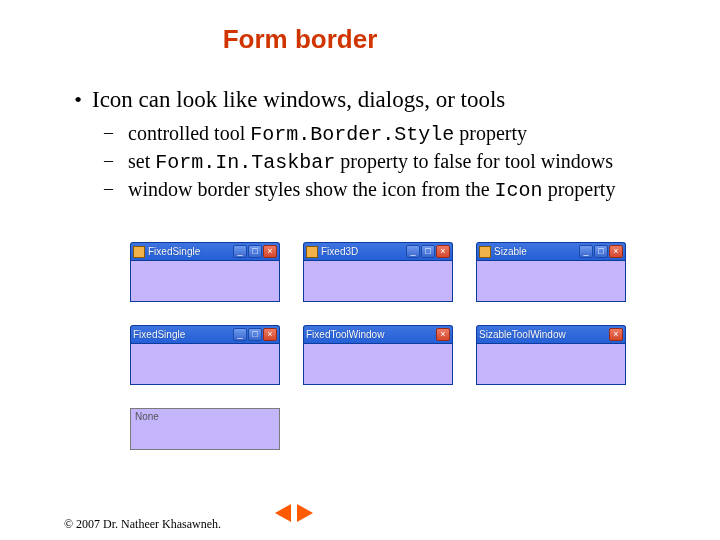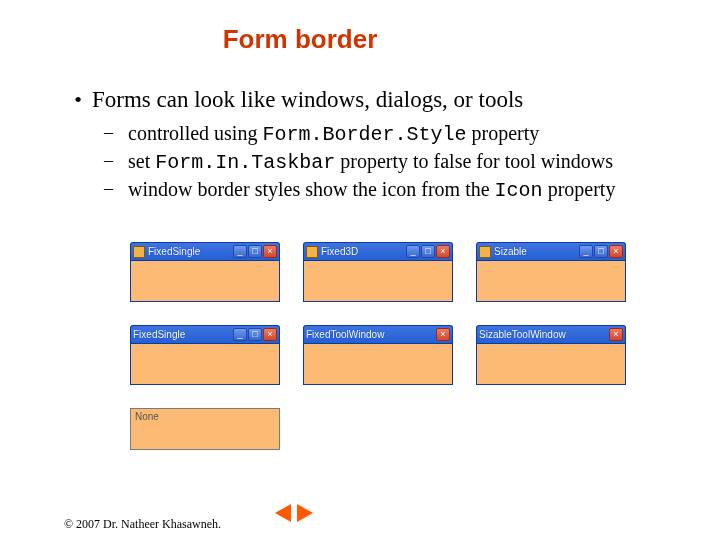--- a/index.html
+++ b/index.html
@@ -125,21 +125,21 @@
     text-align: center;
     box-sizing: border-box;
     font-family: Arial, sans-serif;
   }
   .tb-btn.close {
     background: linear-gradient(#ef7a63, #d2482d);
     border-color: #9a2a14;
   }
   .client {
     height: 42px;
-    background: #fdba74;
+    background: #c4b5fd;
     border: 1px solid #0b3b9c;
     box-sizing: border-box;
   }
   .client.flat {
     border: 1px solid #7a7a7a;
   }
   .none-label {
     font-family: Tahoma, Arial, sans-serif;
     font-size: 10px;
     color: #555;
@@ -182,27 +182,27 @@
 </head>
 <body>
 
 <div class="slide">
 
   <div class="title">Form border</div>
 
   <div class="body">
     <div class="lvl1">
       <span class="bullet">•</span>
-      <span class="text">Forms can look like windows, dialogs, or tools</span>
+      <span class="text">Icon can look like windows, dialogs, or tools</span>
     </div>
 
     <div class="lvl2">
       <span class="bullet">–</span>
       <span class="text">
-        <span>controlled using </span><span class="code">Form.Border.Style</span><span> property</span>
+        <span>controlled tool </span><span class="code">Form.Border.Style</span><span> property</span>
       </span>
     </div>
     <div class="lvl2">
       <span class="bullet">–</span>
       <span class="text">
         <span>set </span><span class="code">Form.In.Taskbar</span><span> property to false for tool windows</span>
       </span>
     </div>
     <div class="lvl2">
       <span class="bullet">–</span>

